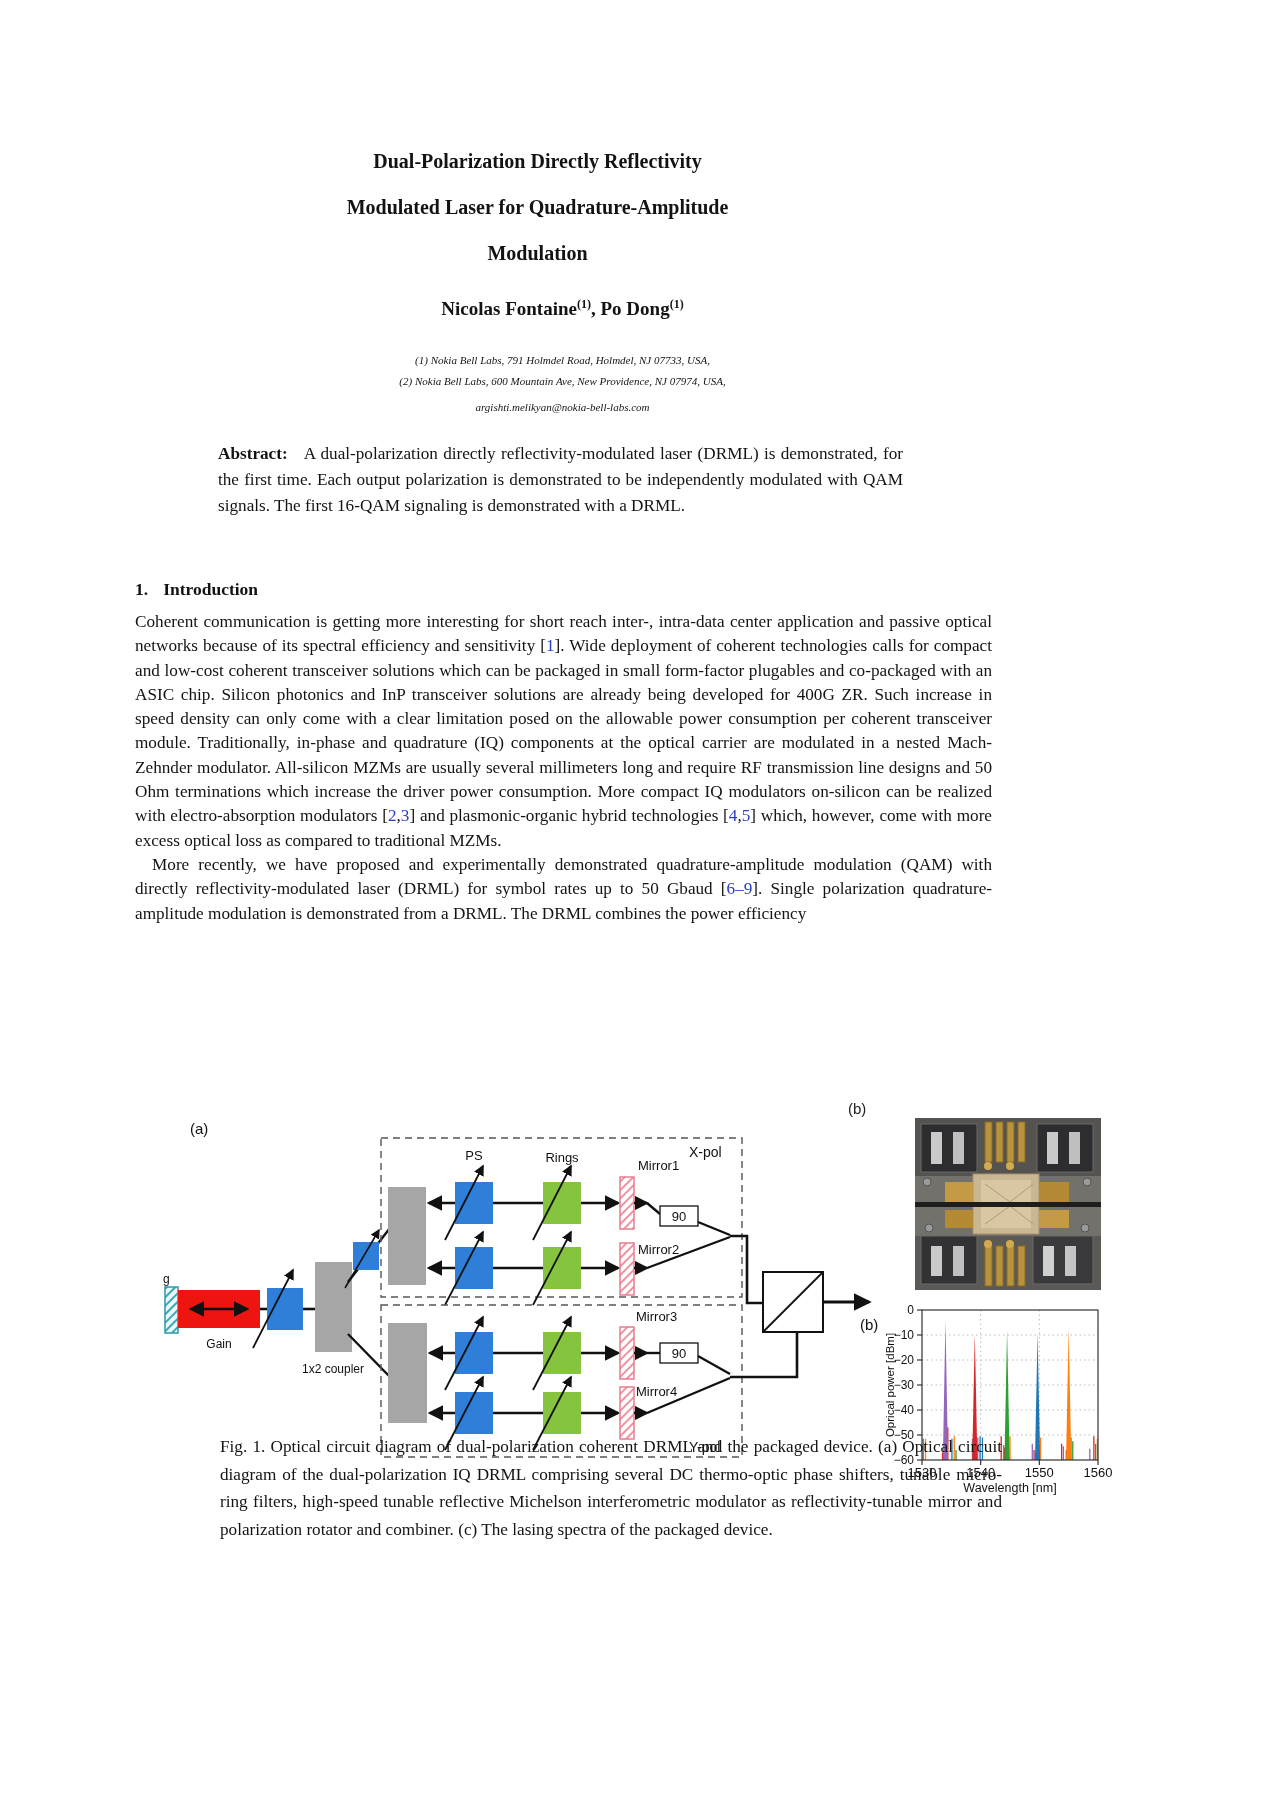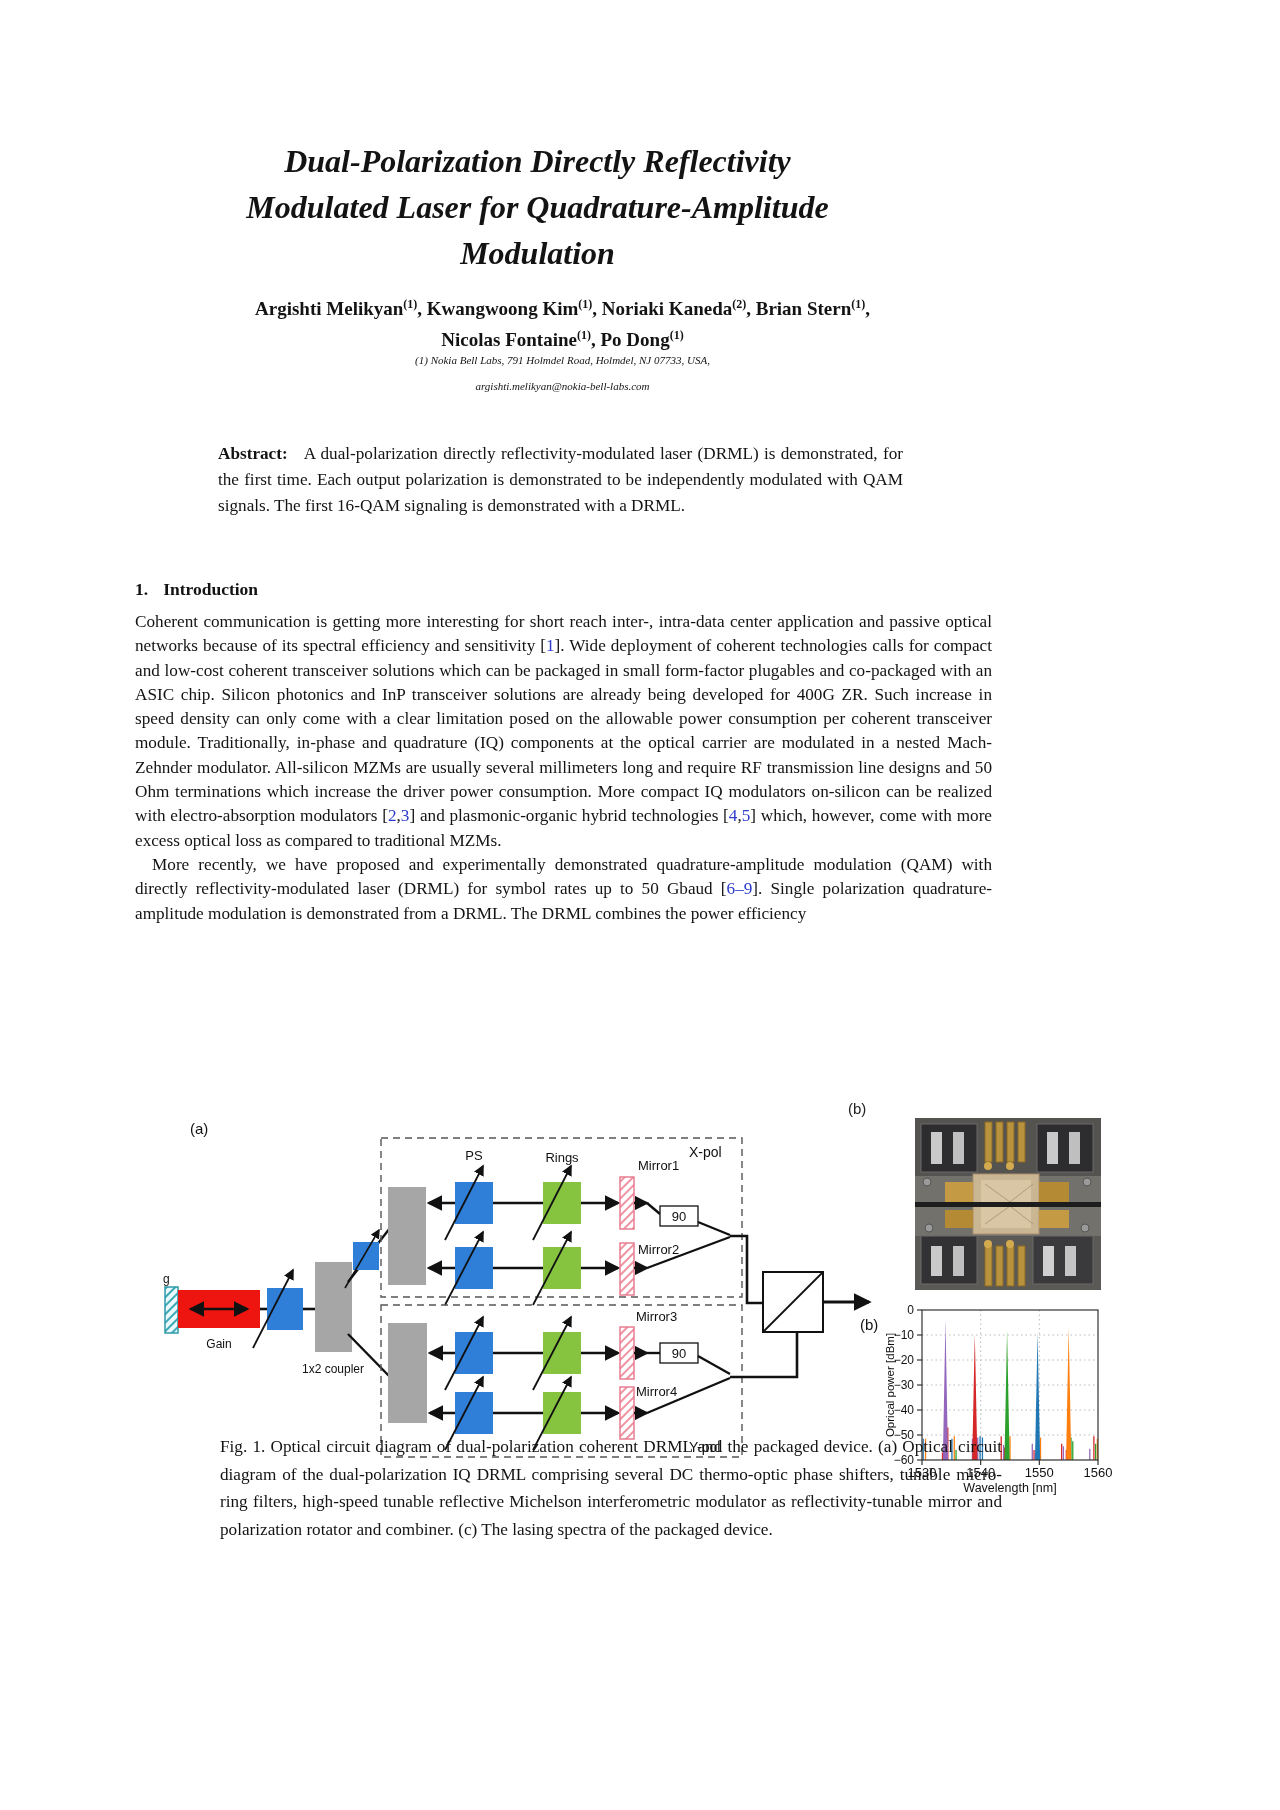--- a/index.html
+++ b/index.html
@@ -1,21 +1,21 @@
 <!DOCTYPE html>
 <html><head>
 <meta charset="utf-8">
 <style>
   html,body{margin:0;padding:0;}
   body{width:1280px;height:1810px;background:#ffffff;position:relative;overflow:hidden;
        font-family:"Liberation Serif","DejaVu Serif",serif;color:#131313;}
   .abs{position:absolute;}
   
   .title-block{left:75px;top:138px;width:925px;text-align:center;
-               font-size:32px;font-weight:700;line-height:46px;font-style:italic;}
+               font-size:20px;font-weight:700;line-height:46px;}
   .authors-block{left:135px;top:291px;width:855px;text-align:center;
                  font-size:19px;font-weight:700;line-height:27px;}
   .authors-block sup{font-size:12px;font-weight:700;}
   .affil-block{left:135px;top:350px;width:855px;text-align:center;
                font-style:italic;font-size:11px;line-height:21px;}
   .email-line{margin-top:5px;}
   
   .abstract-block{left:218px;top:441px;width:685px;font-size:17.2px;line-height:26px;text-align:justify;}
   .abstract-label{font-weight:700;margin-right:16px;}
   .abstract-copyright{margin-top:1px;}
@@ -34,26 +34,26 @@
 </head>
 <body>
 
 <div class="abs title-block">
   <div>Dual-Polarization Directly Reflectivity</div>
   <div>Modulated Laser for Quadrature-Amplitude</div>
   <div>Modulation</div>
 </div>
 
 <div class="abs authors-block">
-  <div><span>Argishti Melikyan</span><sup>(1)</sup><span>, Kwangwoong Kim</span><sup>(1)</sup><span>, Noriaki Kaneda</span><sup>(2)</sup><span>, Brian Stern</span><sup>(1)</sup><span>,</span></div>
   <div><span>Nicolas Fontaine</span><sup>(1)</sup><span>, Po Dong</span><sup>(1)</sup></div>
 </div>
 
 <div class="abs affil-block">
   <div>(1) Nokia Bell Labs, 791 Holmdel Road, Holmdel, NJ 07733, USA,</div>
+  <div>(2) Nokia Bell Labs, 600 Mountain Ave, New Providence, NJ 07974, USA,</div>
   <div class="email-line">argishti.melikyan@nokia-bell-labs.com</div>
 </div>
 
 <div class="abs abstract-block">
   <div><span class="abstract-label">Abstract:</span><span>A dual-polarization directly reflectivity-modulated laser (DRML) is demonstrated, for the first time. Each output polarization is demonstrated to be independently modulated with QAM signals. The first 16-QAM signaling is demonstrated with a DRML.</span></div>
 </div>
 
 <div class="abs section-heading">
   <span class="num">1.</span><span>Introduction</span>
 </div>

